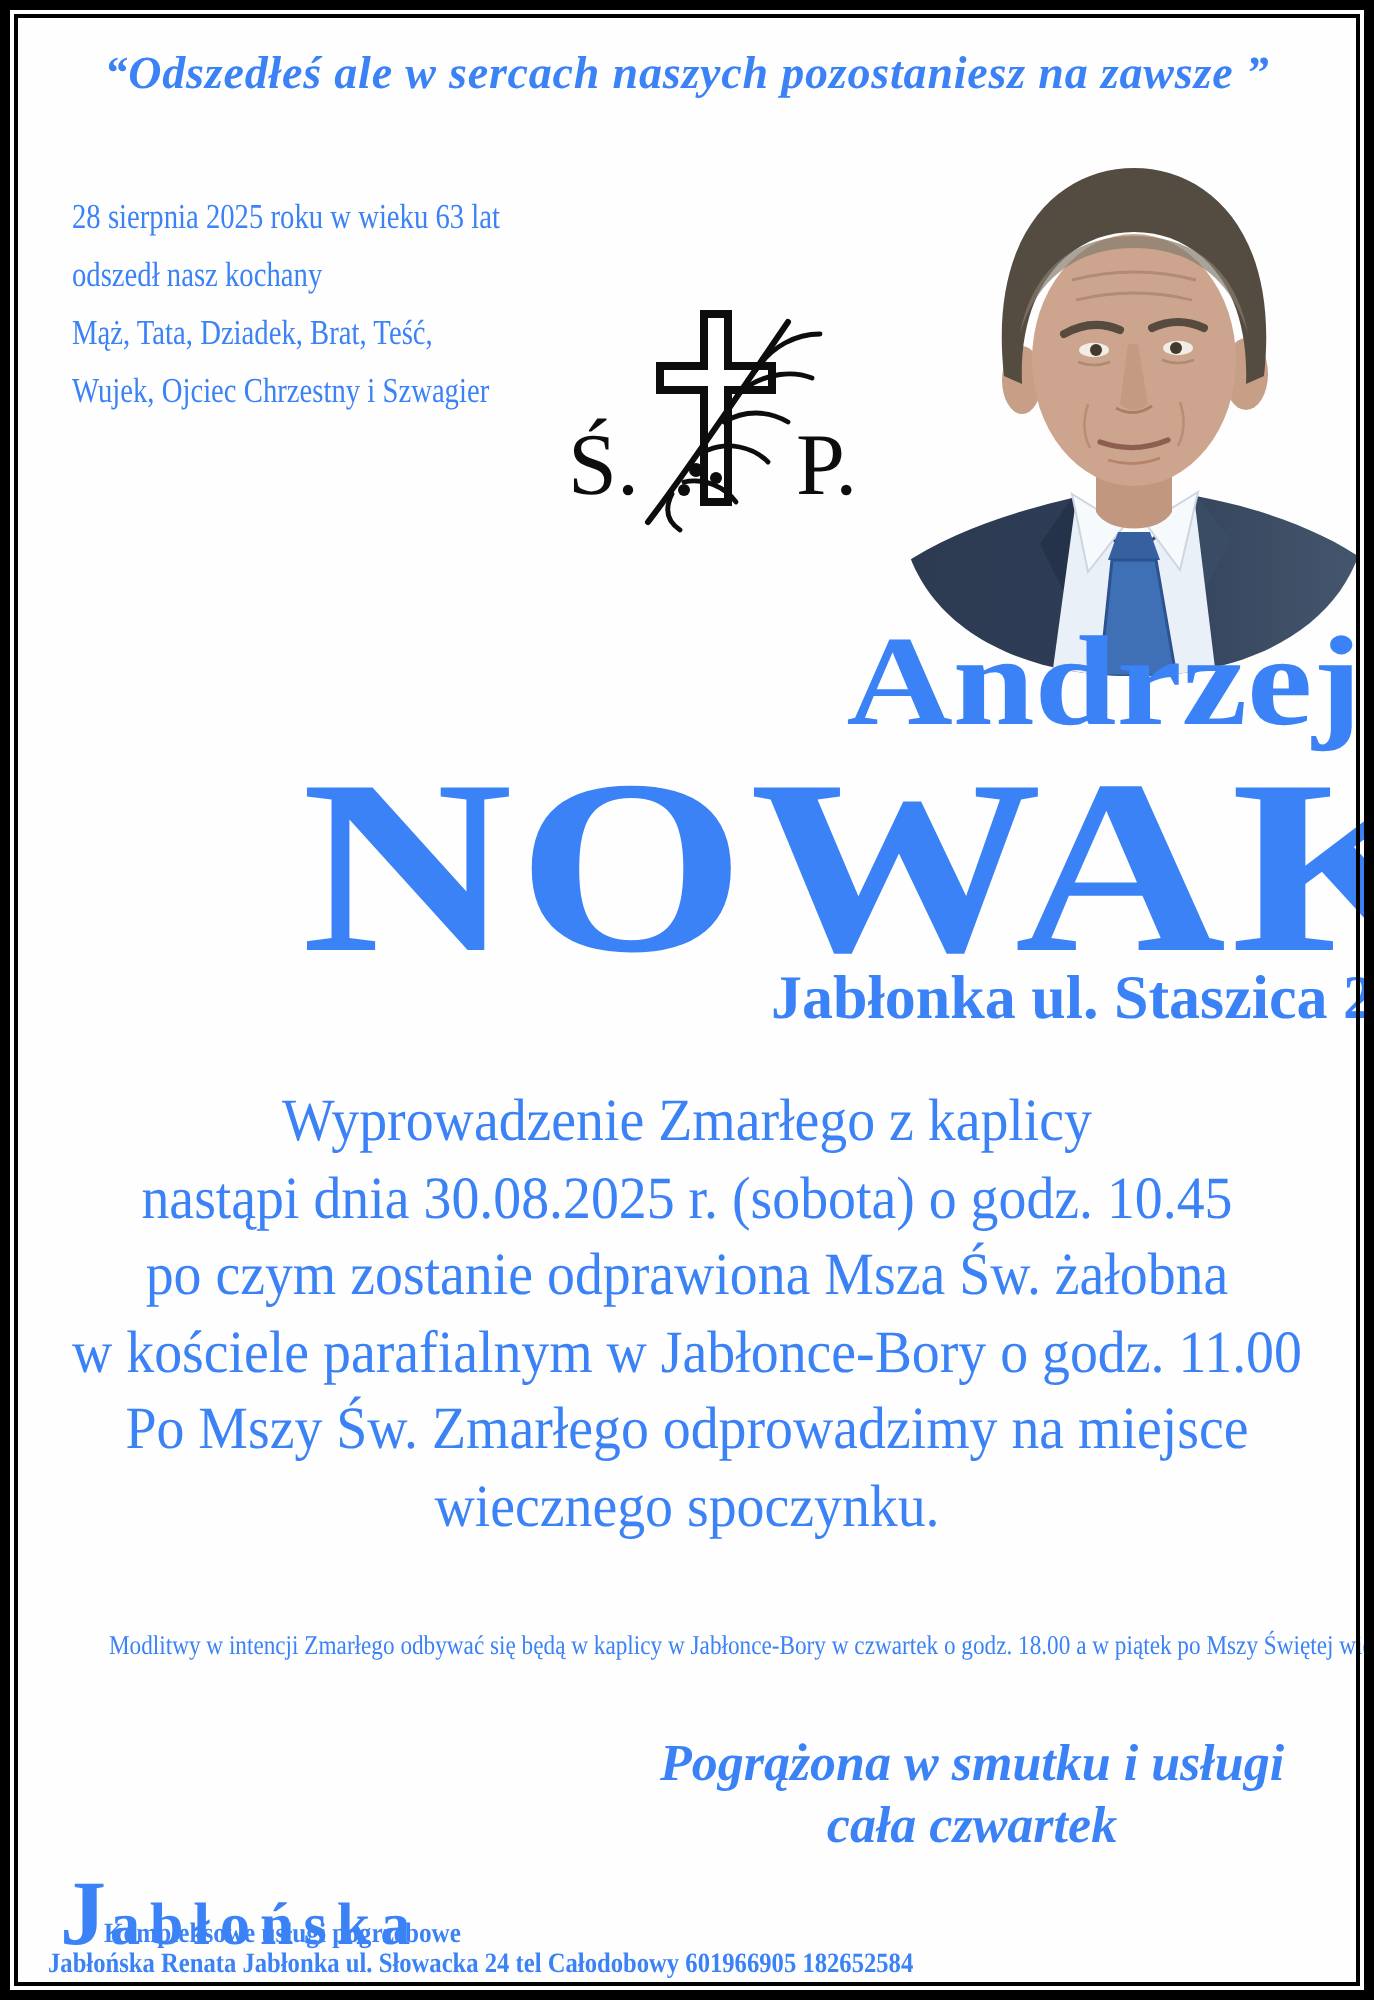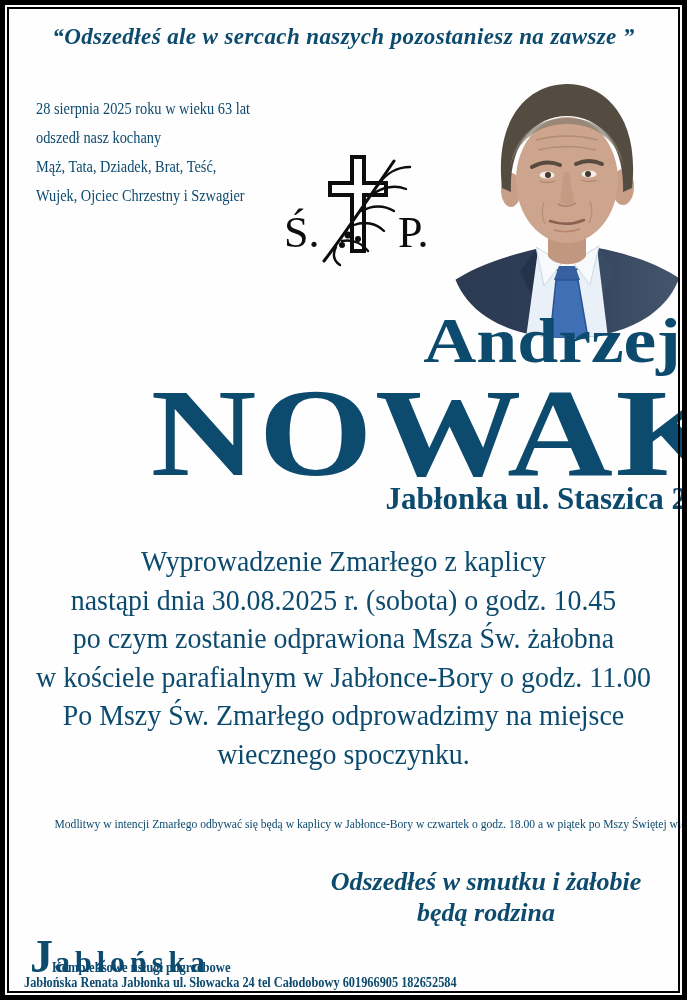--- a/index.html
+++ b/index.html
@@ -1,18 +1,18 @@
 <!DOCTYPE html>
 <html><head>
 <meta charset="utf-8">
 <style>
   html,body{margin:0;padding:0;background:#e8e8e8;}
   #page{
     position:relative;width:687px;height:1000px;margin:0 auto;
-    background:#fefefe;color:#0c4a6e;
+    background:#fefefe;color:#3b82f6;
     font-family:"Liberation Serif","DejaVu Serif",serif;
     overflow:hidden;box-sizing:border-box;
   }
   .outer-border{position:absolute;inset:0;border:5px solid #000;pointer-events:none;z-index:9;}
   .inner-border{position:absolute;inset:7px;border:2px solid #000;pointer-events:none;z-index:9;}
 
   .quote{
     position:absolute;top:24px;left:0;width:100%;text-align:center;
     font-size:23px;font-weight:bold;font-style:italic;letter-spacing:.4px;white-space:nowrap;
   }
@@ -172,20 +172,20 @@
     <span class="ann-line">w kościele parafialnym w Jabłonce-Bory o godz. 11.00</span>
     <span class="ann-line">Po Mszy Św. Zmarłego odprowadzimy na miejsce</span>
     <span class="ann-line">wiecznego spoczynku.</span>
   </div>
 
   <div class="prayers">
     <span>Modlitwy w intencji Zmarłego odbywać się będą w kaplicy w Jabłonce-Bory w czwartek o godz. 18.00 a w piątek po Mszy Świętej wieczornej.</span>
   </div>
 
   <div class="mourning">
-    <div>Odszedłeś w smutku i żałobie</div>
-    <div>będą rodzina</div>
+    <div>Pogrążona w smutku i usługi</div>
+    <div>cała czwartek</div>
   </div>
 
   <div class="brand">Jabłońska</div>
   <div class="tagline">Kompleksowe usługi pogrzebowe</div>
   <div class="contact">Jabłońska Renata Jabłonka ul. Słowacka 24 tel Całodobowy 601966905  182652584</div>
 </div>
 
 </body></html>

